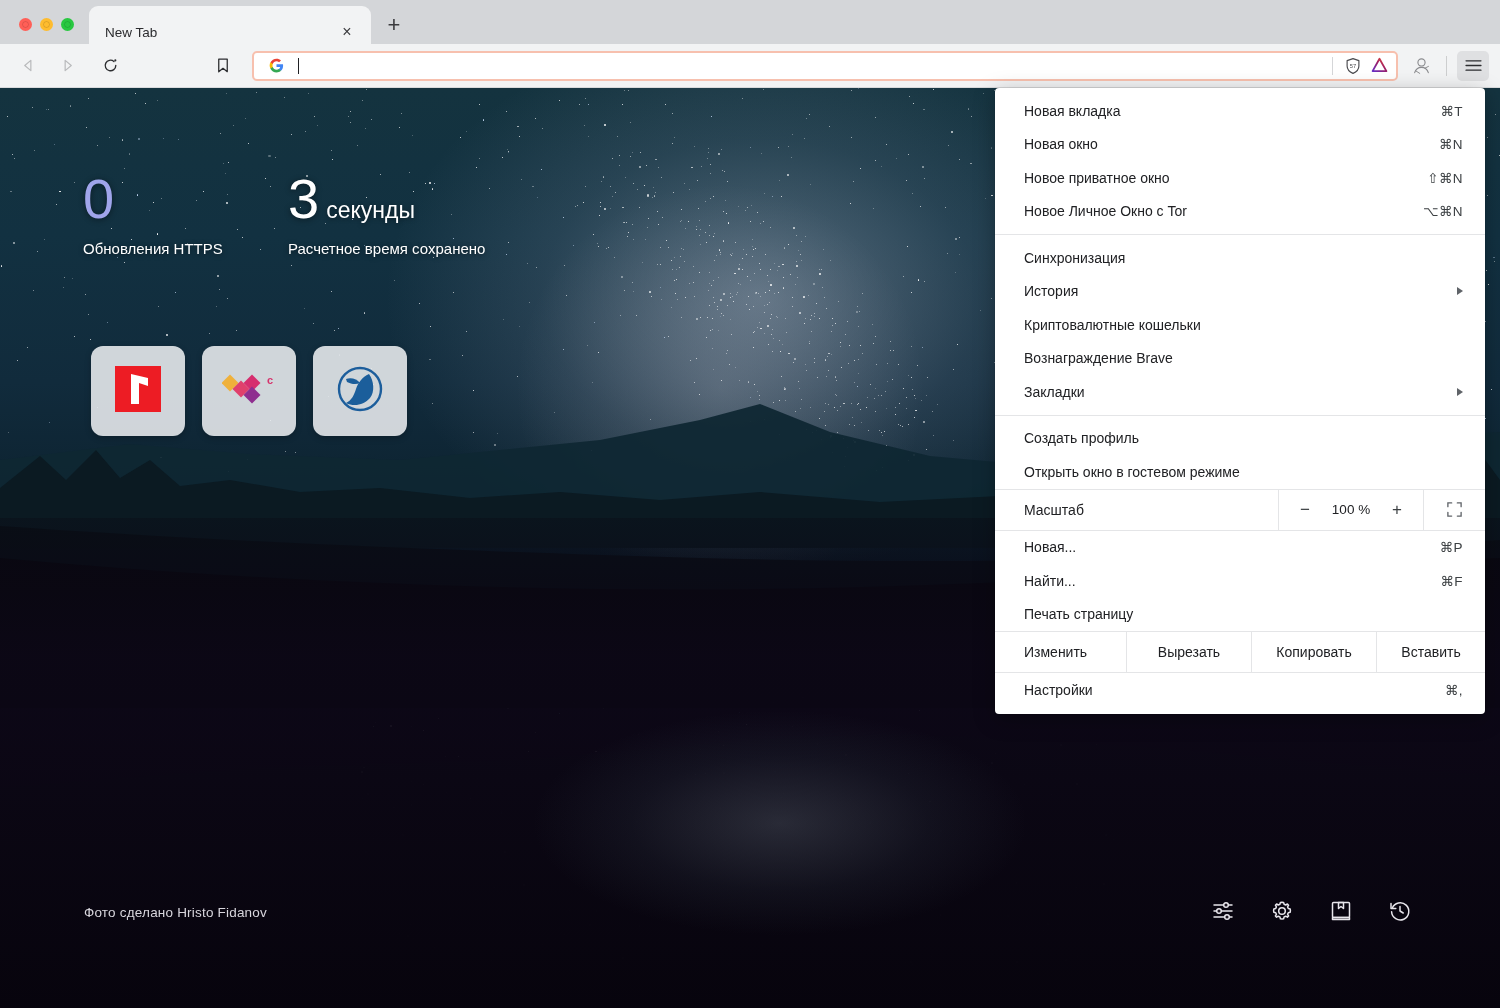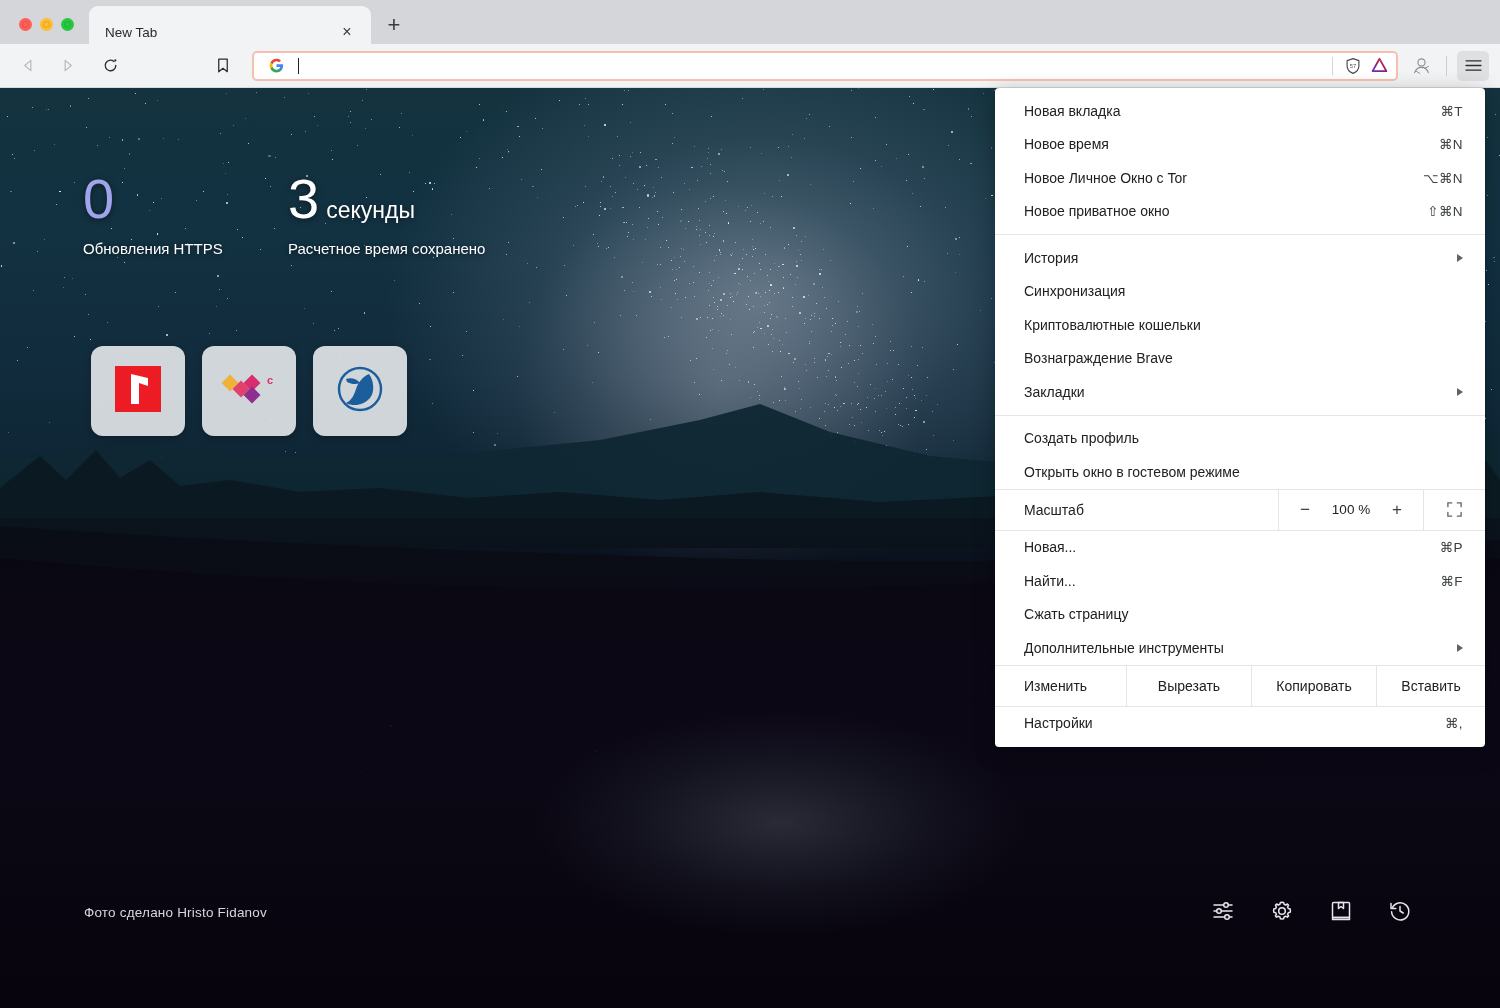--- a/index.html
+++ b/index.html
@@ -1616,41 +1616,41 @@
     </div>
   </div>
 
   <div id="menu">
 
     <div class="mi">
       <span class="mi-label">Новая вкладка</span>
       <span class="mi-accel">⌘T</span>
     </div>
     <div class="mi">
-      <span class="mi-label">Новое время</span>
+      <span class="mi-label">Новая окно</span>
       <span class="mi-accel">⌘N</span>
+    </div>
+    <div class="mi">
+      <span class="mi-label">Новое приватное окно</span>
+      <span class="mi-accel">⇧⌘N</span>
     </div>
     <div class="mi">
       <span class="mi-label">Новое Личное Окно с Tor</span>
       <span class="mi-accel">⌥⌘N</span>
     </div>
+
+    <div class="mi-sep"></div>
+
     <div class="mi">
-      <span class="mi-label">Новое приватное окно</span>
-      <span class="mi-accel">⇧⌘N</span>
-    </div>
-
-    <div class="mi-sep"></div>
-
+      <span class="mi-label">Синхронизация</span>
+      <span class="mi-accel"></span>
+    </div>
     <div class="mi">
       <span class="mi-label">История</span>
       <span class="mi-arrow"></span>
-    </div>
-    <div class="mi">
-      <span class="mi-label">Синхронизация</span>
-      <span class="mi-accel"></span>
     </div>
     <div class="mi">
       <span class="mi-label">Криптовалютные кошельки</span>
       <span class="mi-accel"></span>
     </div>
     <div class="mi">
       <span class="mi-label">Вознаграждение Brave</span>
       <span class="mi-accel"></span>
     </div>
     <div class="mi">
@@ -1690,26 +1690,22 @@
 
     <div class="mi">
       <span class="mi-label">Новая...</span>
       <span class="mi-accel">⌘P</span>
     </div>
     <div class="mi">
       <span class="mi-label">Найти...</span>
       <span class="mi-accel">⌘F</span>
     </div>
     <div class="mi">
-      <span class="mi-label">Сжать страницу</span>
+      <span class="mi-label">Печать страницу</span>
       <span class="mi-accel"></span>
-    </div>
-    <div class="mi">
-      <span class="mi-label">Дополнительные инструменты</span>
-      <span class="mi-arrow"></span>
     </div>
 
     <div id="edit-row">
       <div class="edit-cell" id="edit-label">Изменить</div>
       <div class="edit-cell" id="edit-cut">Вырезать</div>
       <div class="edit-cell" id="edit-copy">Копировать</div>
       <div class="edit-cell" id="edit-paste">Вставить</div>
     </div>
 
     <div class="mi">

